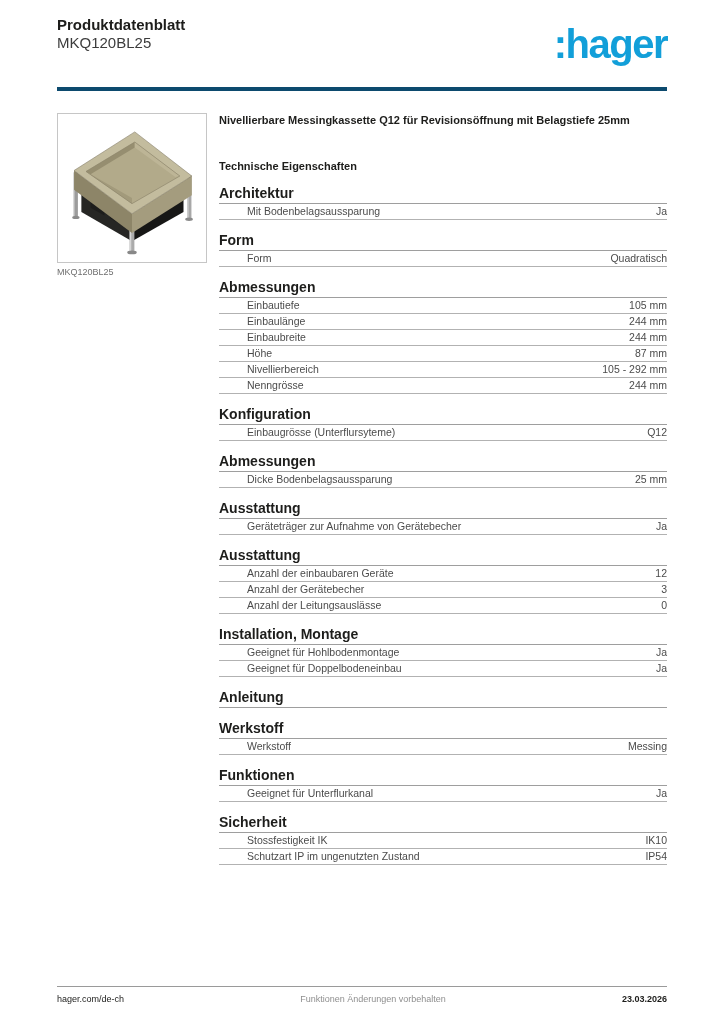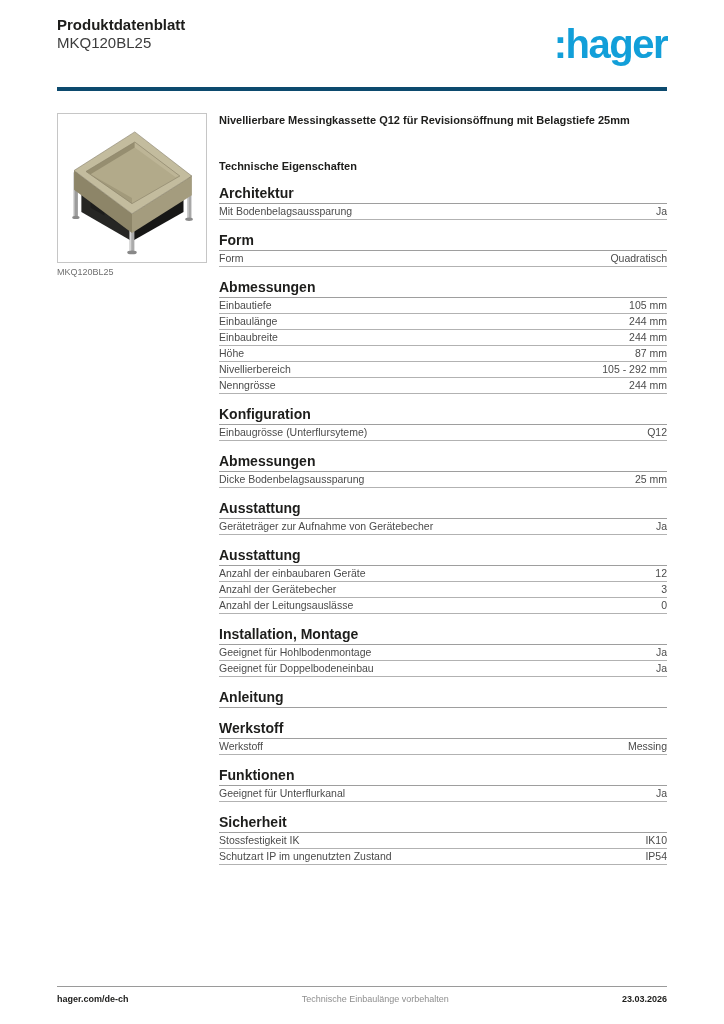--- a/index.html
+++ b/index.html
@@ -41,31 +41,31 @@
   .group { margin-bottom:12px; }
   .group-title {
     font-size:14px; font-weight:bold; color:#1d1d1b;
     padding-bottom:2px; border-bottom:1px solid #9e9e9e;
   }
   .row {
     display:flex; justify-content:space-between; align-items:baseline;
     font-size:10.5px; line-height:11px; color:#4b4b4b;
     padding:2px 0 2px; border-bottom:1px solid #b2b2b2;
   }
-  .row .label { text-align:left; }
+  .row .label { text-align:left;margin-left:28px; }
   .row .value { text-align:right; white-space:nowrap; padding-left:12px; }
 
   
   .footer {
     position:absolute; left:57px; right:57px; bottom:20px;
     border-top:1px solid #9a9a9a; padding-top:7px;
     display:flex; justify-content:space-between; align-items:baseline;
     font-size:9px;
   }
-  .footer .site { font-weight:bold; color:#1d1d1b; text-decoration:none; }
+  .footer .site { font-weight:normal; color:#1d1d1b; text-decoration:none; }
   .footer .notice { color:#8f8f8f; }
   .footer .date { font-weight:bold; color:#1d1d1b; }
 </style>
 </head>
 <body>
 
 <div class="page">
 
   <div class="header">
     <div>
@@ -237,17 +237,17 @@
               <span class="value">IP54</span>
             </div>
           </div>
         </div>
     </div>
 
   </div>
 
   <div class="footer">
     <a class="site" href="#">hager.com/de-ch</a>
-    <span class="notice">Technische Einbaulänge vorbehalten</span>
+    <span class="notice">Funktionen Änderungen vorbehalten</span>
     <span class="date">23.03.2026</span>
   </div>
 
 </div>
 
 </body></html>

